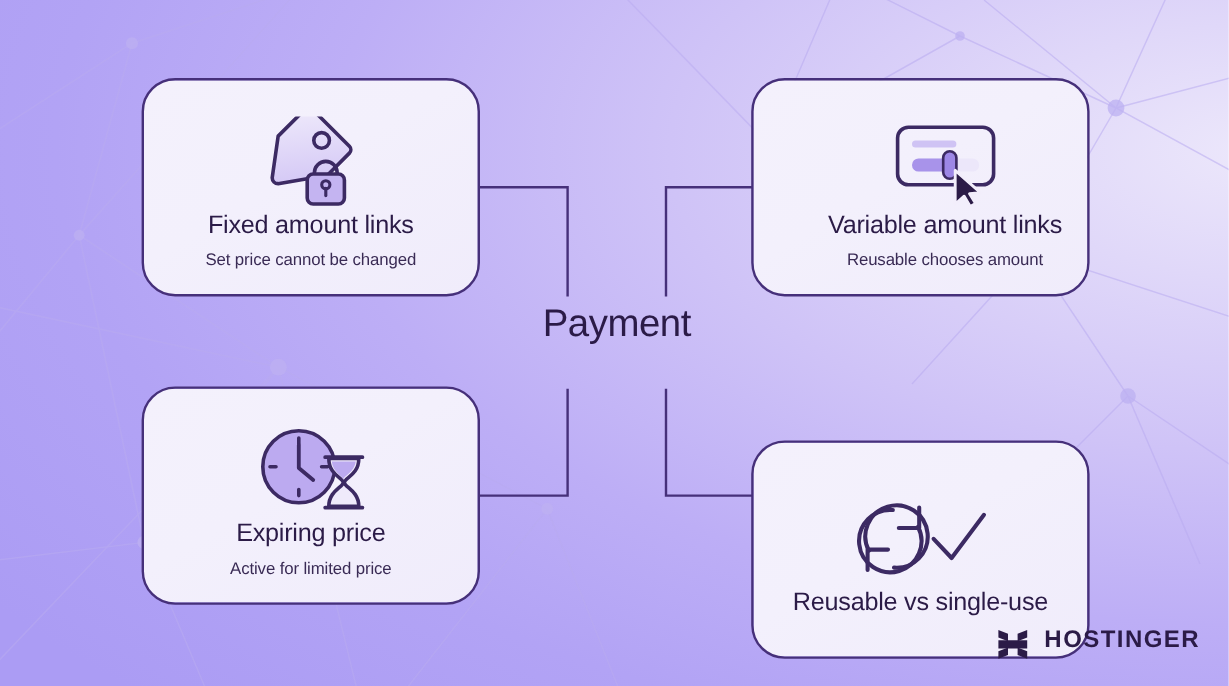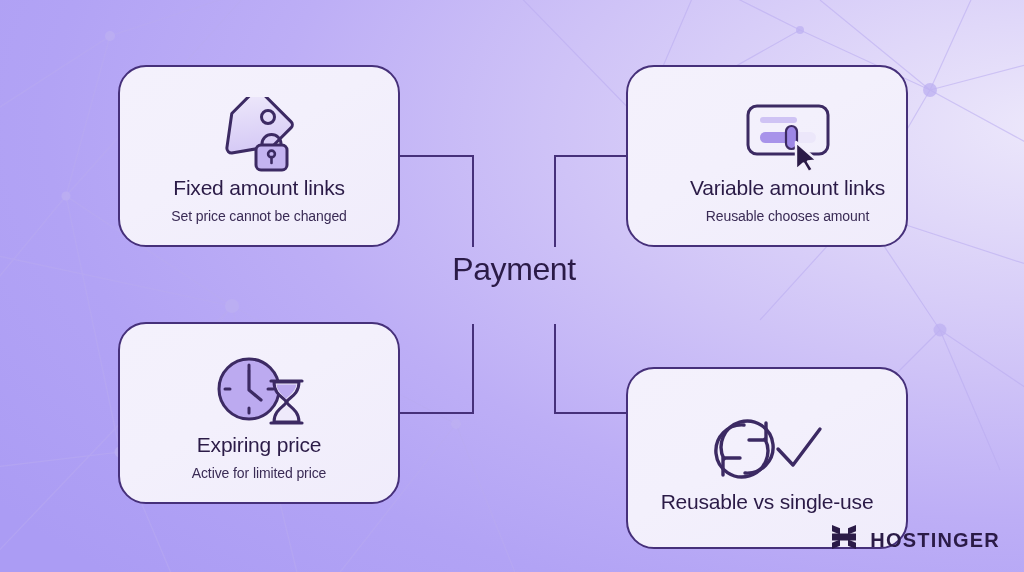--- a/index.html
+++ b/index.html
@@ -70,21 +70,21 @@
     letter-spacing:-0.4px;
   }
 
   
   #connectors { position:absolute; inset:0; width:1024px; height:572px; pointer-events:none; }
 
   
   #logo {
     position:absolute;
     right:24px; bottom:20px;
-    display:flex; align-items:flex-end; gap:11px;
+    display:flex; align-items:flex-start; gap:11px;
   }
   #logo-text {
     font-size:20px;
     font-weight:700;
     color:#2b1b47;
     letter-spacing:1.2px;
   }
 </style>
 </head>
 <body>

